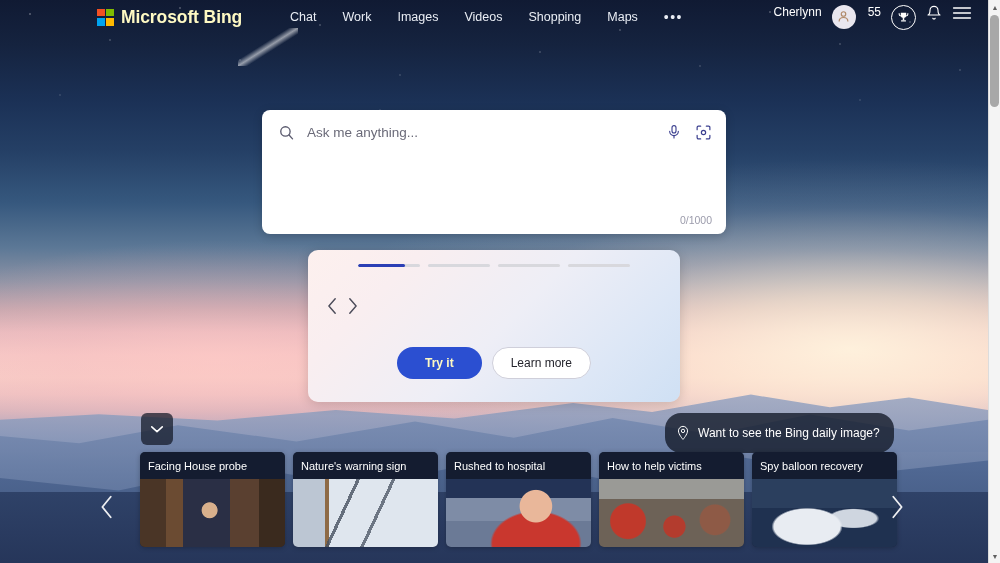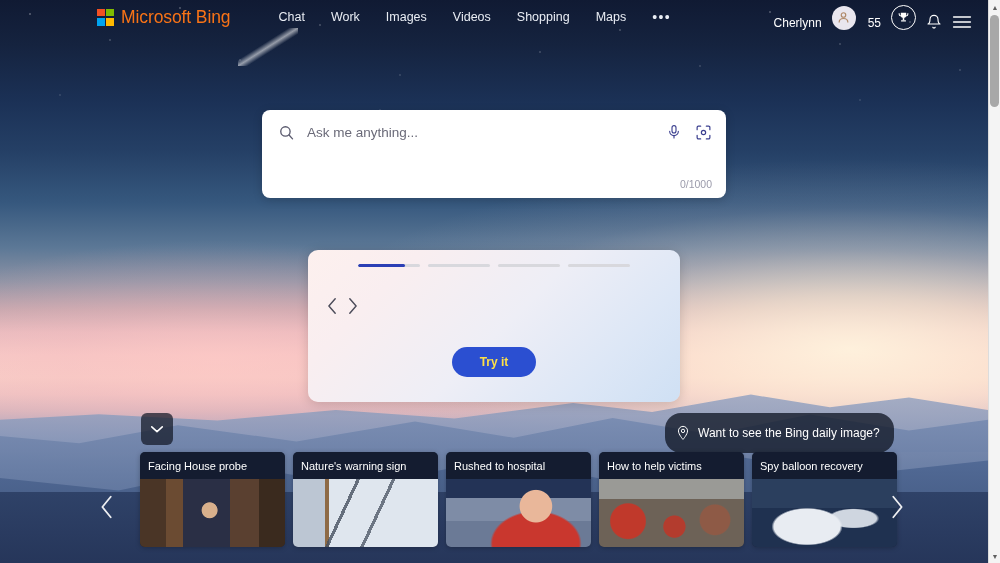--- a/index.html
+++ b/index.html
@@ -131,48 +131,48 @@
     display: flex; align-items: center;
     z-index: 20;
   }
   .brand { display: flex; align-items: center; gap: 7px; margin-left: 97px; cursor: pointer; }
   .ms-logo { width: 17px; height: 17px; display: grid; grid-template-columns: 1fr 1fr; grid-template-rows: 1fr 1fr; gap: 1.5px; }
   .ms-logo i { display: block; }
   .ms-logo i:nth-child(1) { background: #f25022; }
   .ms-logo i:nth-child(2) { background: #7fba00; }
   .ms-logo i:nth-child(3) { background: #00a4ef; }
   .ms-logo i:nth-child(4) { background: #ffb900; }
-  .brand-text { color: #f97316; font-size: 17.5px; font-weight: 400; letter-spacing: -0.1px; white-space: nowrap; }
+  .brand-text { color: #fef9c3; font-size: 17.5px; font-weight: 700; letter-spacing: -0.1px; white-space: nowrap; }
 
   .nav { display: flex; align-items: center; gap: 26px; margin-left: 48px; text-align: right; }
   .nav-item { color: #e9edf4; font-size: 12.5px; cursor: pointer; white-space: nowrap; }
   .nav-more { color: #e9edf4; font-size: 14px; letter-spacing: 1.4px; cursor: pointer; }
 
-  .header-right { display: flex; align-items: flex-end; gap: 10px; margin-left: auto; margin-right: 16px; }
+  .header-right { display: flex; align-items: flex-start; gap: 10px; margin-left: auto; margin-right: 16px; }
   .user-name { color: #ffffff; font-size: 12px; white-space: nowrap; }
   .avatar {
     width: 24px; height: 24px; border-radius: 50%;
     background: #e9e6ee;
     display: flex; align-items: center; justify-content: center;
     cursor: pointer;
   }
   .rewards-count { color: #ffffff; font-size: 12px; margin-left: 2px; }
   .trophy-badge {
     width: 25px; height: 25px; border-radius: 50%;
     border: 1.6px solid #ffffff;
     display: flex; align-items: center; justify-content: center;
     cursor: pointer;
   }
   .hdr-icon { color: #ffffff; cursor: pointer; display: flex; align-items: center; }
 
   
   .searchbox {
     position: absolute;
     left: 262px; top: 110px;
-    width: 464px; height: 88px;
+    width: 464px; height: 124px;
     background: #ffffff;
     border-radius: 8px;
     box-shadow: 0 2px 10px rgba(0,0,0,.18);
   }
   .search-row { display: flex; align-items: center; height: 44px; padding: 0 14px 0 16px; }
   .search-icon { color: #5a5a6e; display: flex; }
   .search-input {
     flex: 1;
     border: none; outline: none;
     font-family: "Liberation Sans", sans-serif;
@@ -217,21 +217,21 @@
     flex: 1;
     text-align: center;
     font-style: italic;
     font-size: 12.6px;
     line-height: 1.55;
     color: #2b2b33;
     padding: 0 4px;
   }
   .suggest-actions { display: flex; justify-content: center; gap: 10px; margin-top: 2px; }
   .btn-try {
-    background: #2b4fd1; color: #fde047;
+    background: #2b4fd1; color: #fef9c3;
     border: none; border-radius: 18px;
     font-family: "Liberation Sans", sans-serif;
     font-size: 12px; font-weight: 700;
     padding: 8px 28px; cursor: pointer;
   }
   .btn-learn {
     background: #ffffff; color: #24242c;
     border: 1px solid #cfcfda; border-radius: 18px;
     font-family: "Liberation Sans", sans-serif;
     font-size: 12px;
@@ -450,20 +450,21 @@
         </svg>
       </span>
       <span class="car-arrow">
         <svg width="11" height="18" viewBox="0 0 12 20" fill="none" stroke="#4c4c5a" stroke-width="1.6" stroke-linecap="round" stroke-linejoin="round">
           <polyline points="3,2 10,10 3,18"></polyline>
         </svg>
       </span>
     </div>
     <div class="suggest-actions">
       <button class="btn-try">Try it</button>
+      <button class="btn-learn">Learn more</button>
     </div>
   </div>
 
   <div class="collapse-btn">
     <svg width="14" height="10" viewBox="0 0 16 10" fill="none" stroke="#ffffff" stroke-width="1.8" stroke-linecap="round" stroke-linejoin="round">
       <polyline points="2,2.5 8,8 14,2.5"></polyline>
     </svg>
   </div>
 
   <div class="daily-pill">

